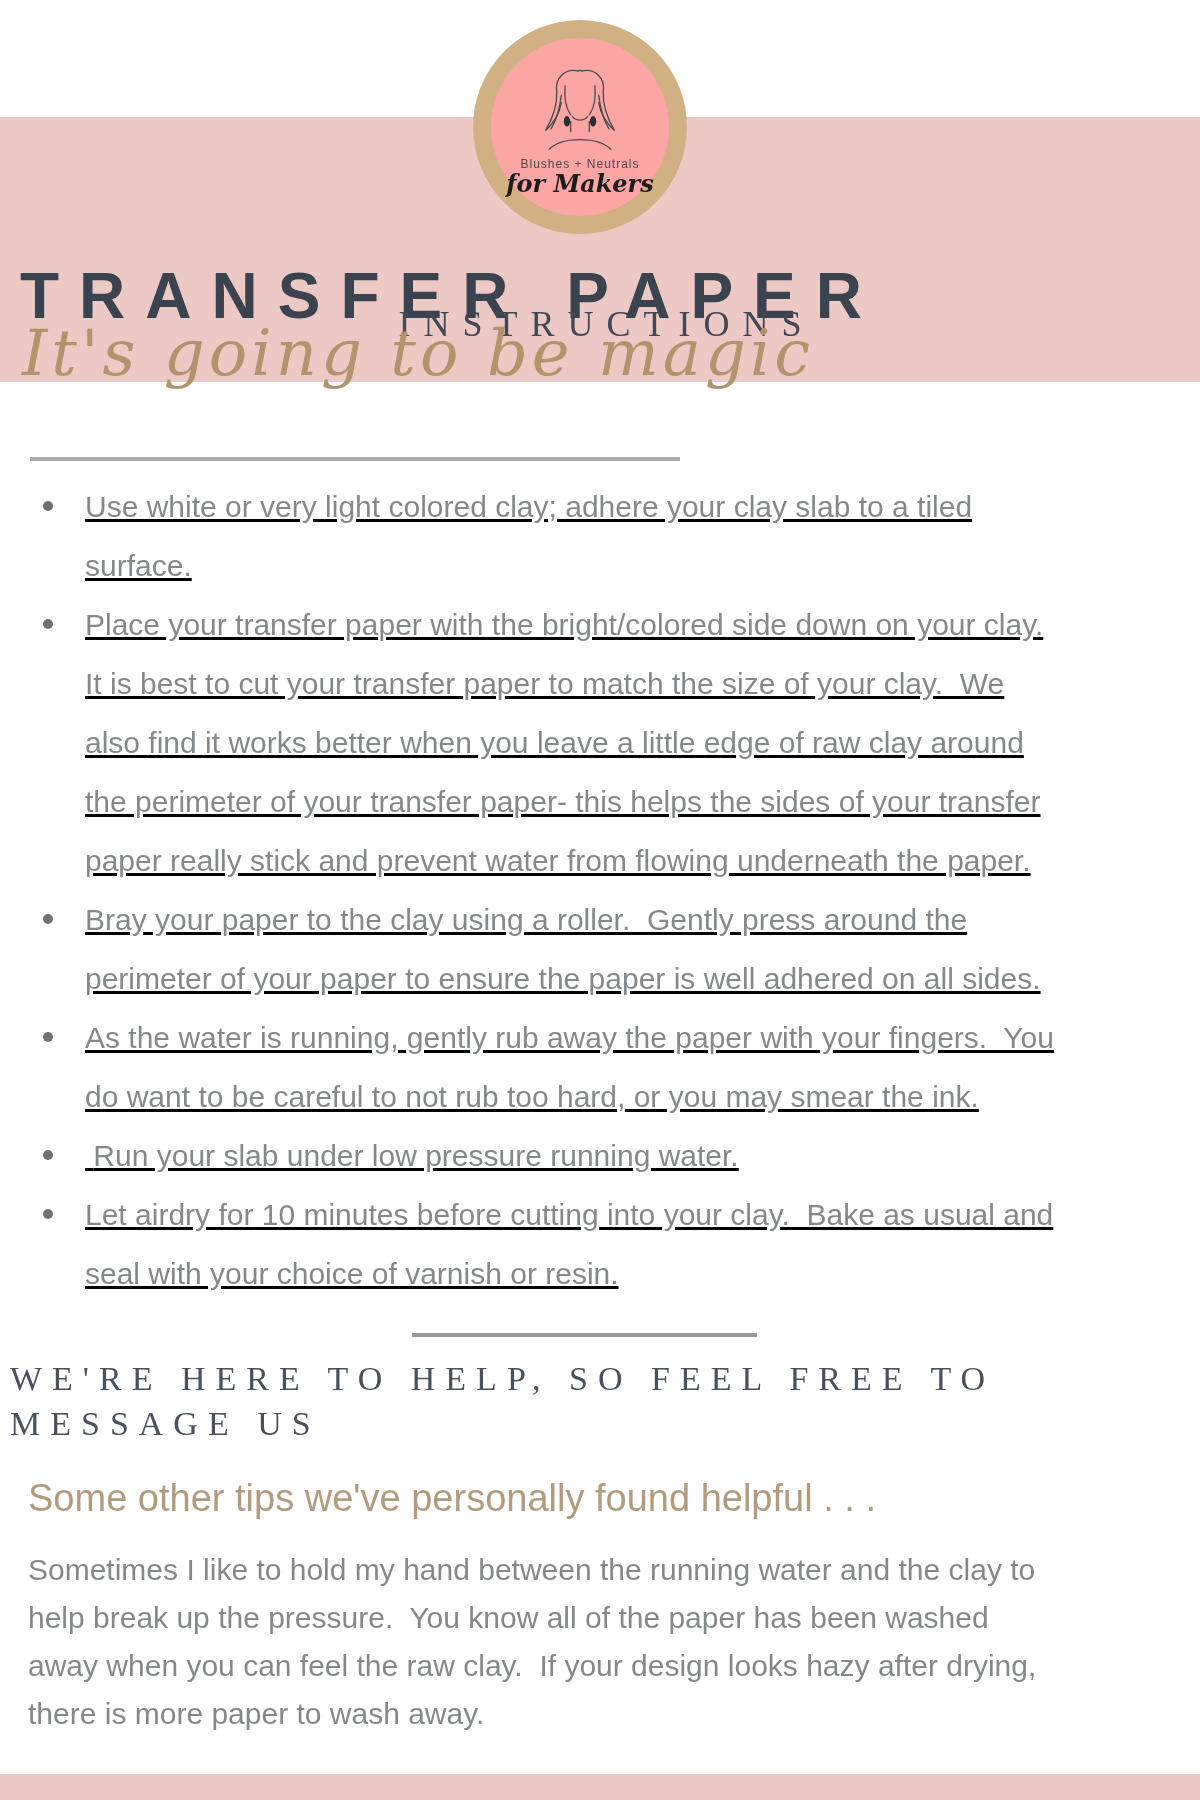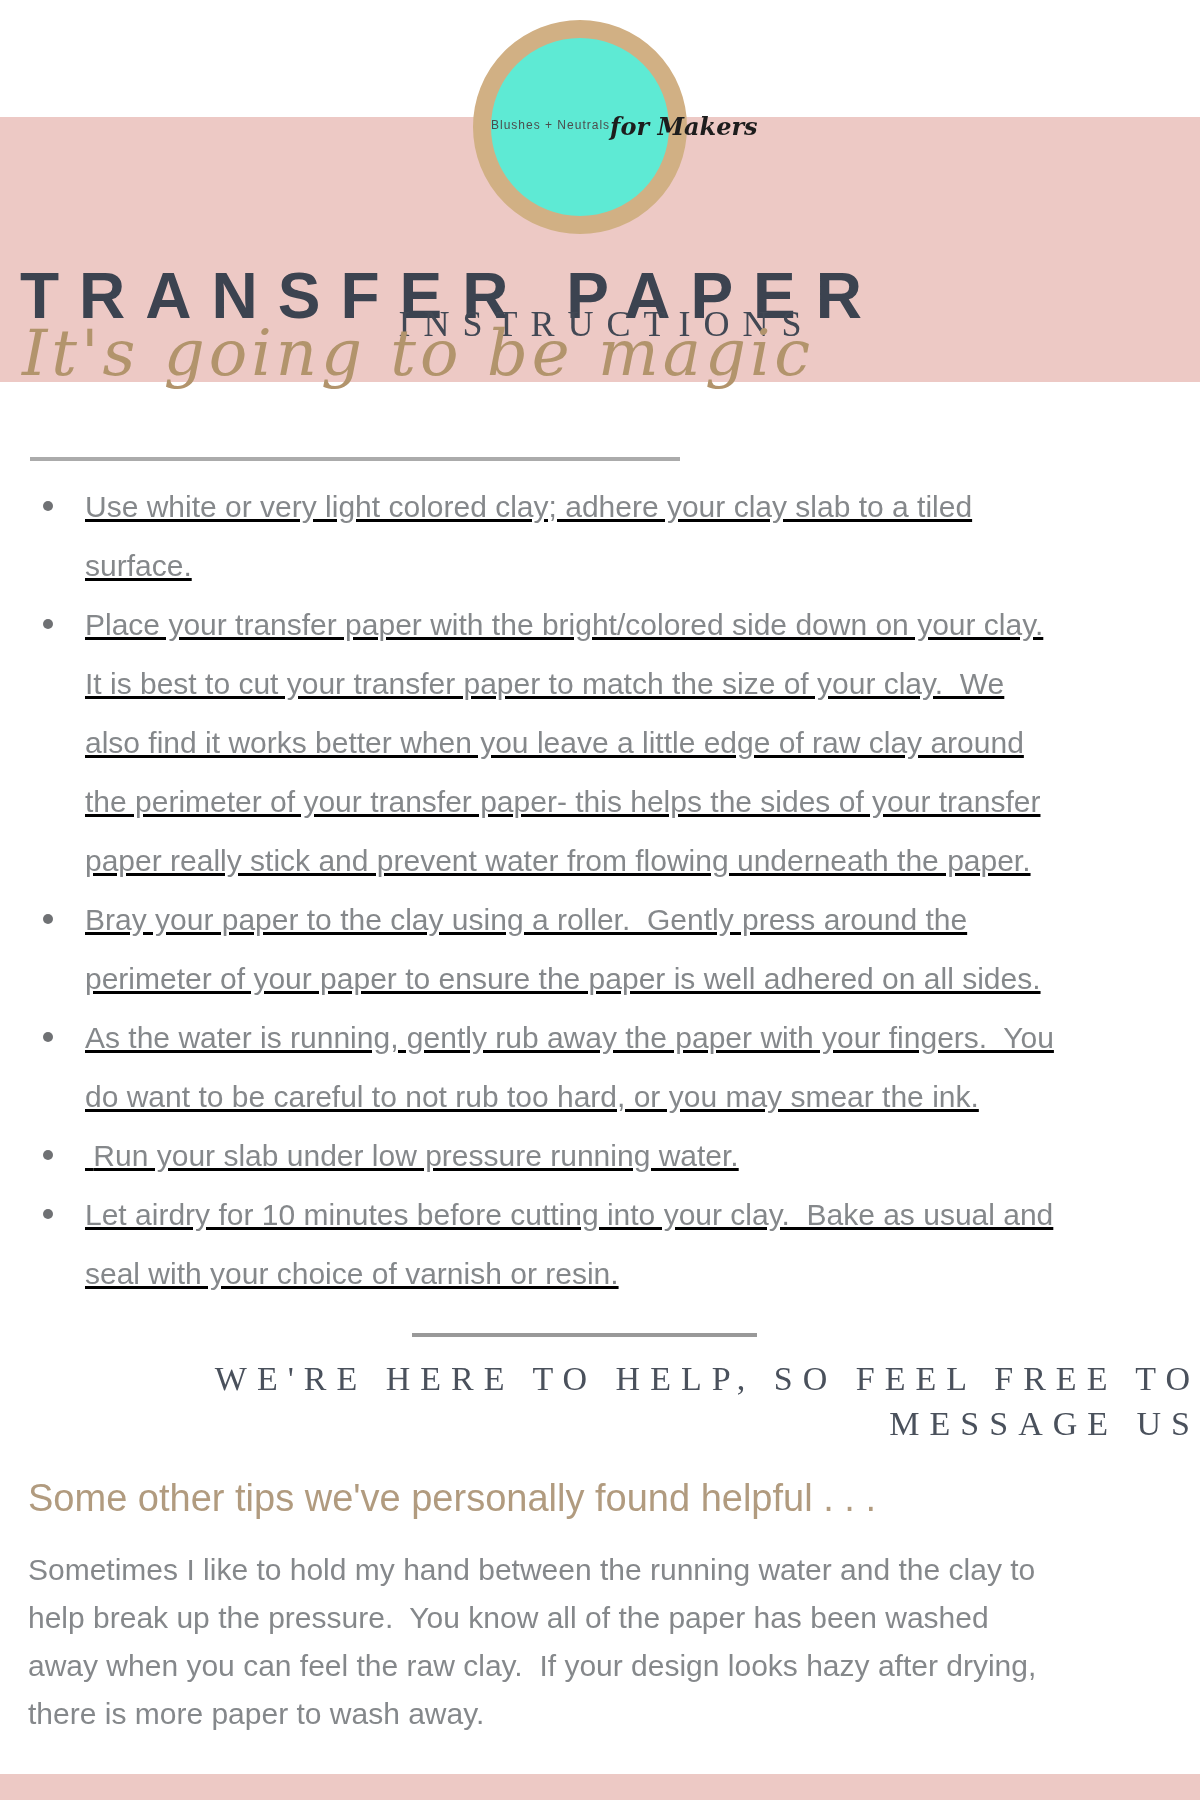--- a/index.html
+++ b/index.html
@@ -3,23 +3,23 @@
 <meta charset="utf-8">
 <style>
   html,body{margin:0;padding:0;background:#ffffff;}
   .page{position:relative;width:1200px;height:1800px;background:#ffffff;overflow:hidden;
         font-family:"Liberation Sans",sans-serif;}
 
   .pink-band{position:absolute;left:0;top:117px;width:1200px;height:265px;background:var(--pink);}
   .bottom-band{position:absolute;left:0;top:1774px;width:1200px;height:26px;background:var(--pink);}
 
   
-  .logo{position:absolute;left:473px;top:20px;width:214px;height:214px;background:#5eead4;
+  .logo{position:absolute;left:473px;top:20px;width:214px;height:214px;background:#fca5a5;
         border:18px solid var(--gold);border-radius:50%;box-sizing:border-box;z-index:3;
-        display:flex;flex-direction:row;align-items:center;justify-content:flex-start;}
+        display:flex;flex-direction:column;align-items:center;justify-content:center;}
   .logo svg{margin-top:6px;}
   .brand-line{font-size:12px;letter-spacing:1px;color:#4c4c4c;margin-top:-4px;white-space:nowrap;}
   .brand-script{font-family:"DejaVu Serif",serif;font-style:italic;font-weight:bold;
         font-size:24px;color:#1d1d1d;margin-top:-2px;white-space:nowrap;}
 
   .page-title{position:absolute;left:0;top:226px;width:1148px;text-align:left;z-index:2;
         font-size:64px;font-weight:800;letter-spacing:20px;text-indent:20px;color:var(--title_dark);margin-top:33px;}
   .page-subtitle{position:absolute;left:0;top:303px;width:1200px;text-align:center;z-index:2;
         font-family:"Liberation Serif",serif;font-weight:400;font-size:36px;
         letter-spacing:13px;text-indent:13px;color:#424854;}
@@ -33,21 +33,21 @@
   .insta-handle{margin-left:15px;font-size:28px;color:#797c7f;}
 
   ul.bullets{position:absolute;left:30px;top:477px;width:1150px;margin:0;padding:0;list-style:none;text-decoration:underline;}
   ul.bullets li{position:relative;padding-left:55px;font-size:30px;line-height:59px;
         color:var(--body_gray);white-space:pre-wrap;}
   ul.bullets li::before{content:"";position:absolute;left:13px;top:24px;width:10px;height:10px;
         border-radius:50%;background:#6f7174;}
 
   .section-divider{position:absolute;left:412px;top:1333px;width:345px;height:4px;background:#999999;}
 
-  .help-block{position:absolute;left:0;top:1356px;width:1200px;text-align:right;
+  .help-block{position:absolute;left:0;top:1356px;width:1200px;text-align:left;
         font-family:"Liberation Serif",serif;font-size:34px;letter-spacing:10px;text-indent:10px;
         color:#4a515c;line-height:45px;}
 
   .tips-heading{position:absolute;left:28px;top:1477px;font-size:38px;color:var(--tan_heading);}
   .tips-body{position:absolute;left:28px;top:1546px;width:1160px;font-size:30px;line-height:48px;
         color:var(--body_gray);white-space:pre-wrap;}
 </style>
 </head>
 <body>
 

